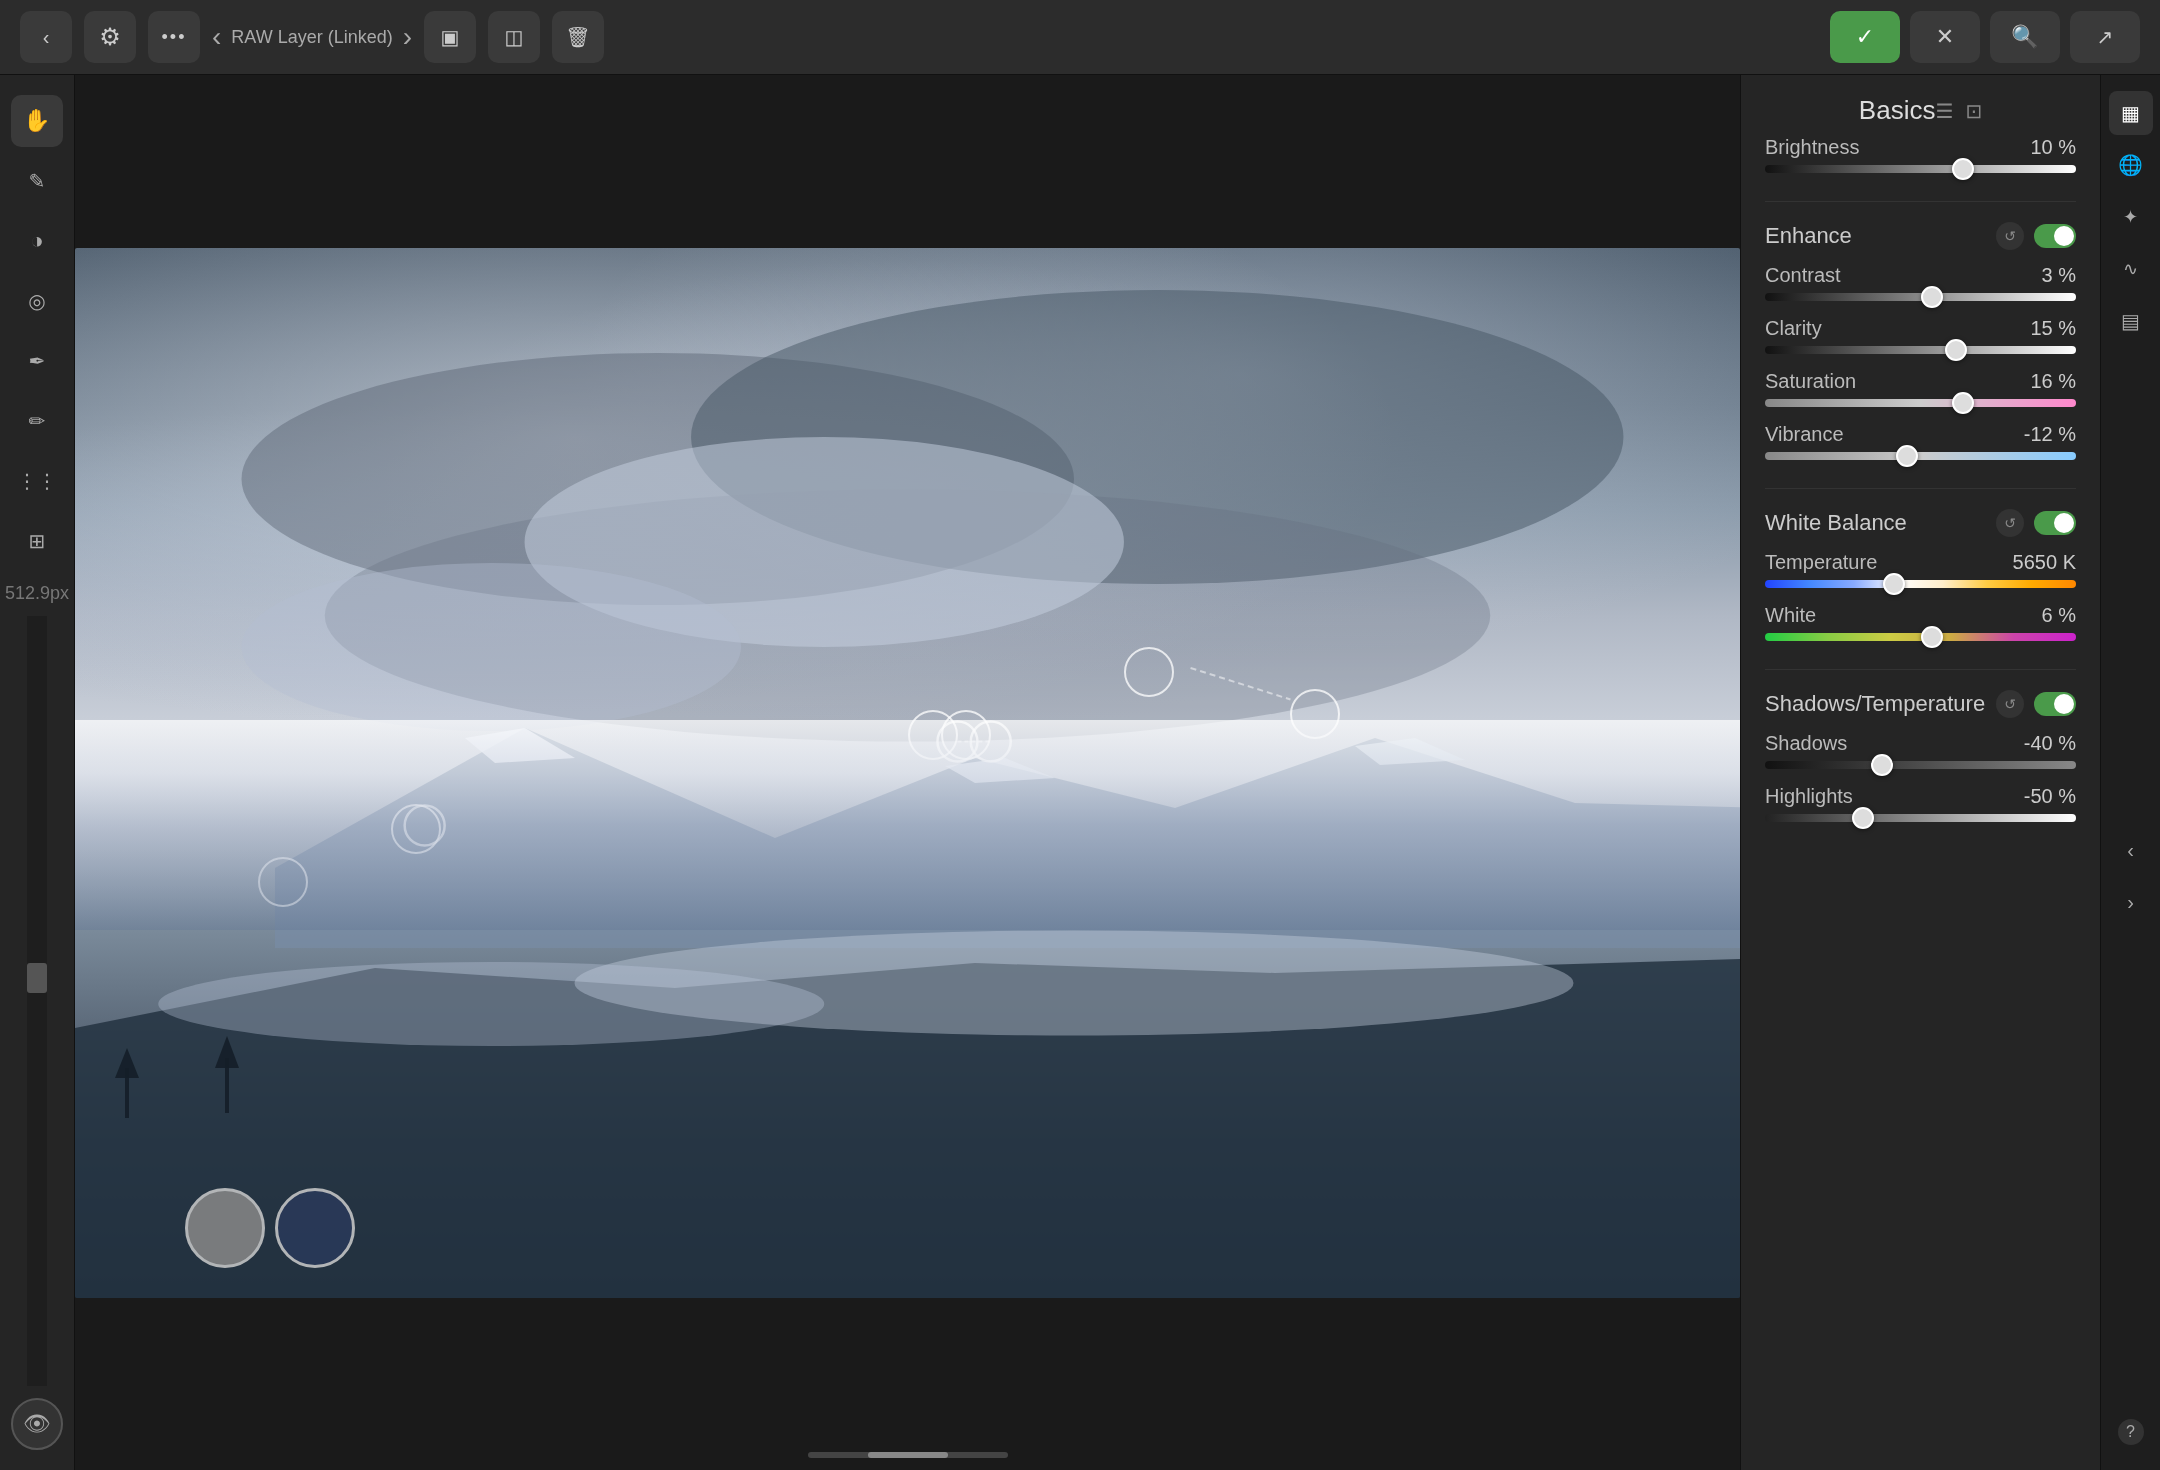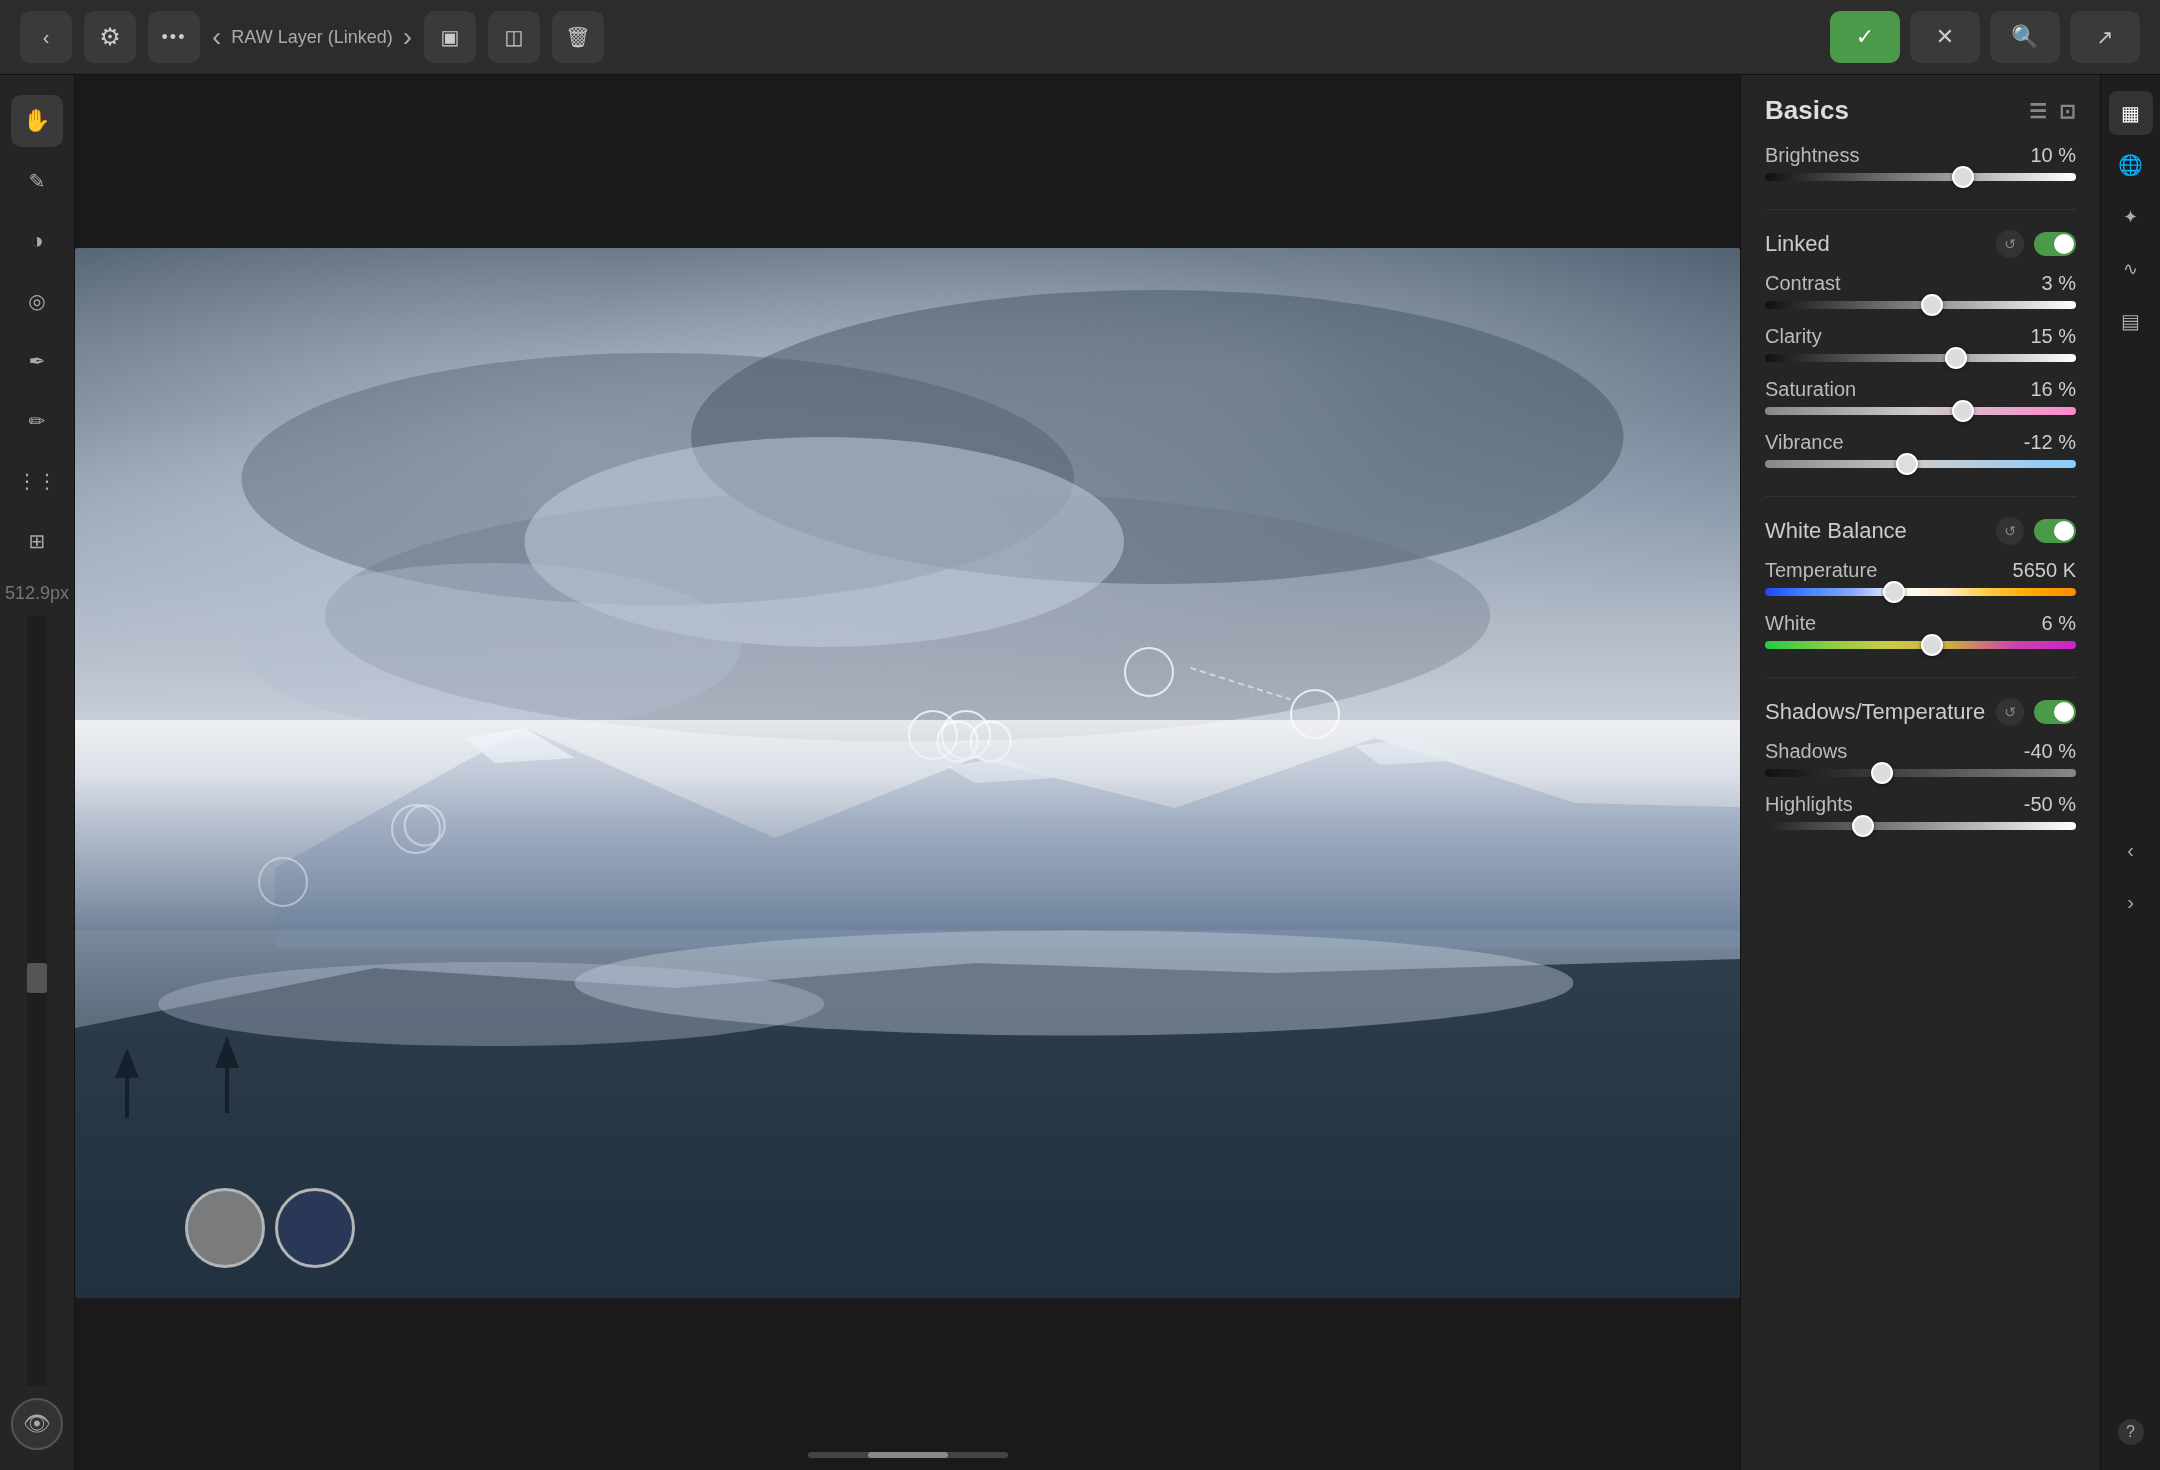--- a/index.html
+++ b/index.html
@@ -270,26 +270,26 @@
       justify-content: center;
       cursor: pointer;
       color: #aaa;
       font-size: 20px;
     }
     .panel-icon-btn.active { background: #333; color: #fff; }
 
     
     .panel-title {
       font-size: 26px;
-      font-weight: 700;
+      font-weight: 400;
       color: #ddd;
-      margin-bottom: 18px;
-      display: flex;
-      align-items: center;
-      justify-content: space-between;
+      margin-bottom: 10px;
+      display: flex;
+      align-items: center;
+      justify-content: center;
     }
     .panel-title-icons {
       display: flex;
       gap: 12px;
       color: #888;
       font-size: 20px;
     }
 
     
     .histogram-container {
@@ -581,21 +581,21 @@
           <div class="slider-track shadows-gradient" style="background: linear-gradient(to right, #111, #fff);">
             <div class="slider-thumb" style="left: 60%;"></div>
           </div>
         </div>
       </div>
 
       <div class="divider"></div>
 
       <div class="section">
         <div class="section-header">
-          <span class="section-title">Linked</span>
+          <span class="section-title">Enhance</span>
           <div class="section-controls">
             <div class="reset-icon">↺</div>
             <div class="toggle-switch on"></div>
           </div>
         </div>
 
         <div class="slider-row">
           <div class="slider-label-row">
             <span class="slider-label">Contrast</span>
             <span class="slider-value">3 %</span>

